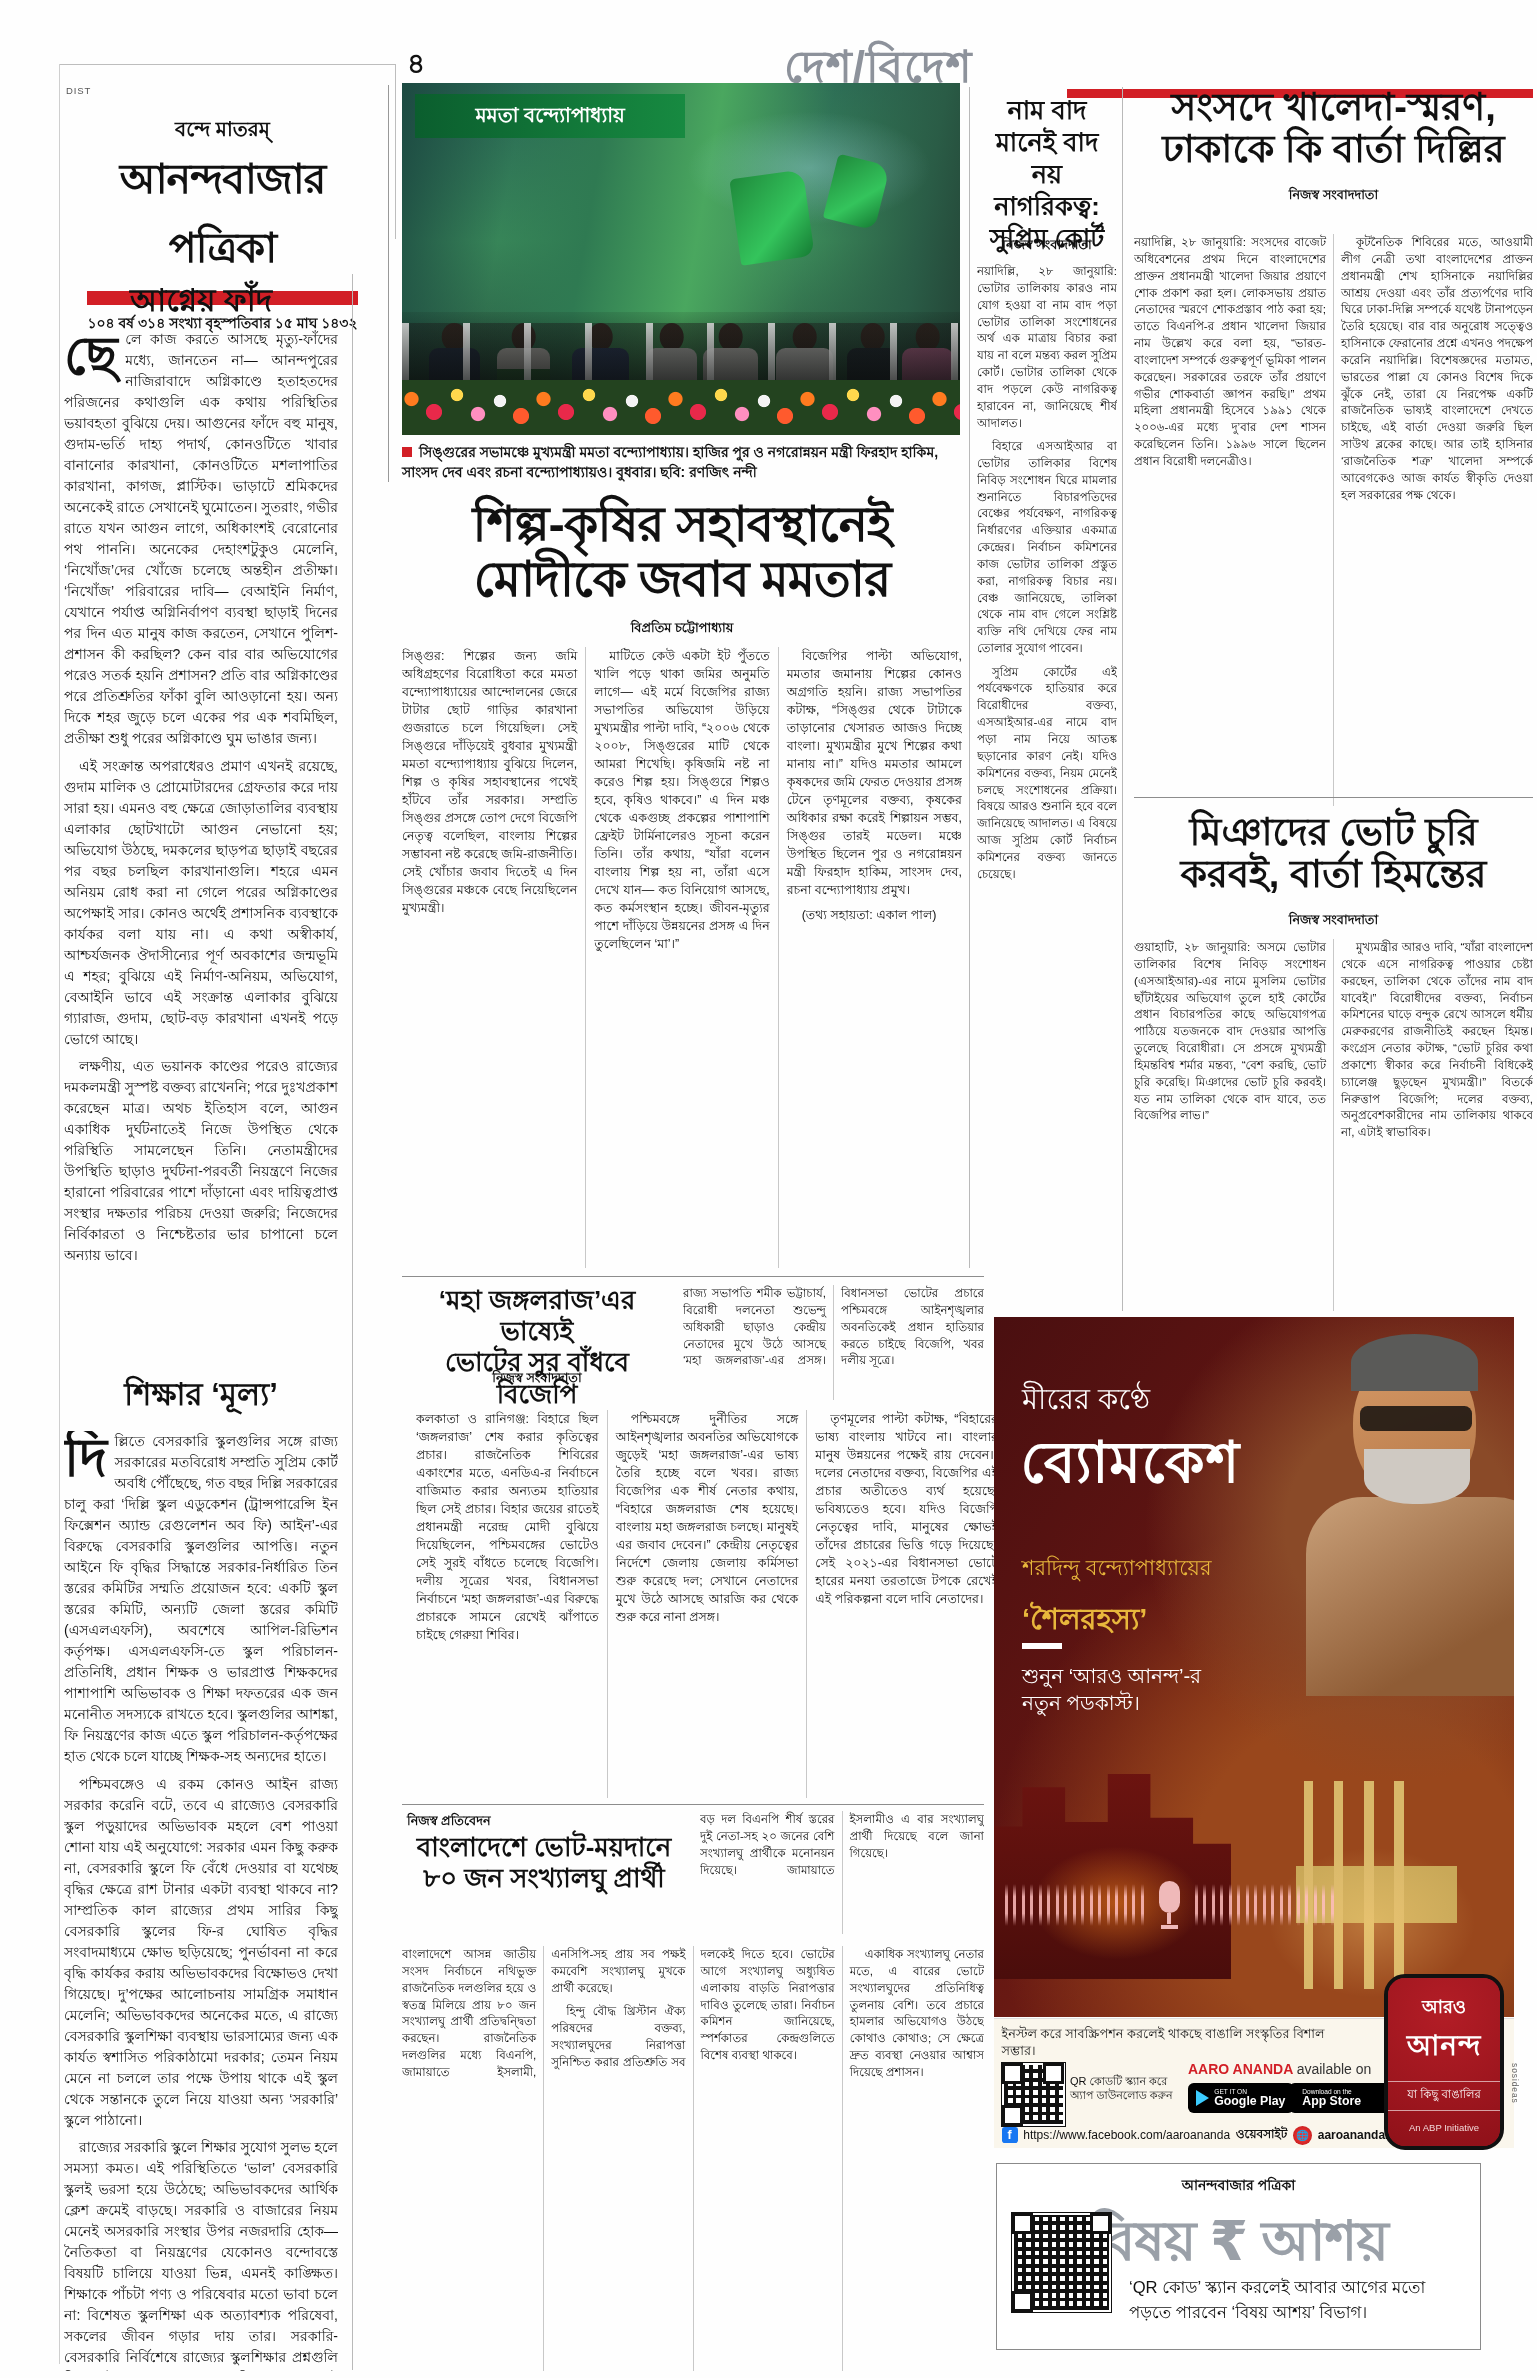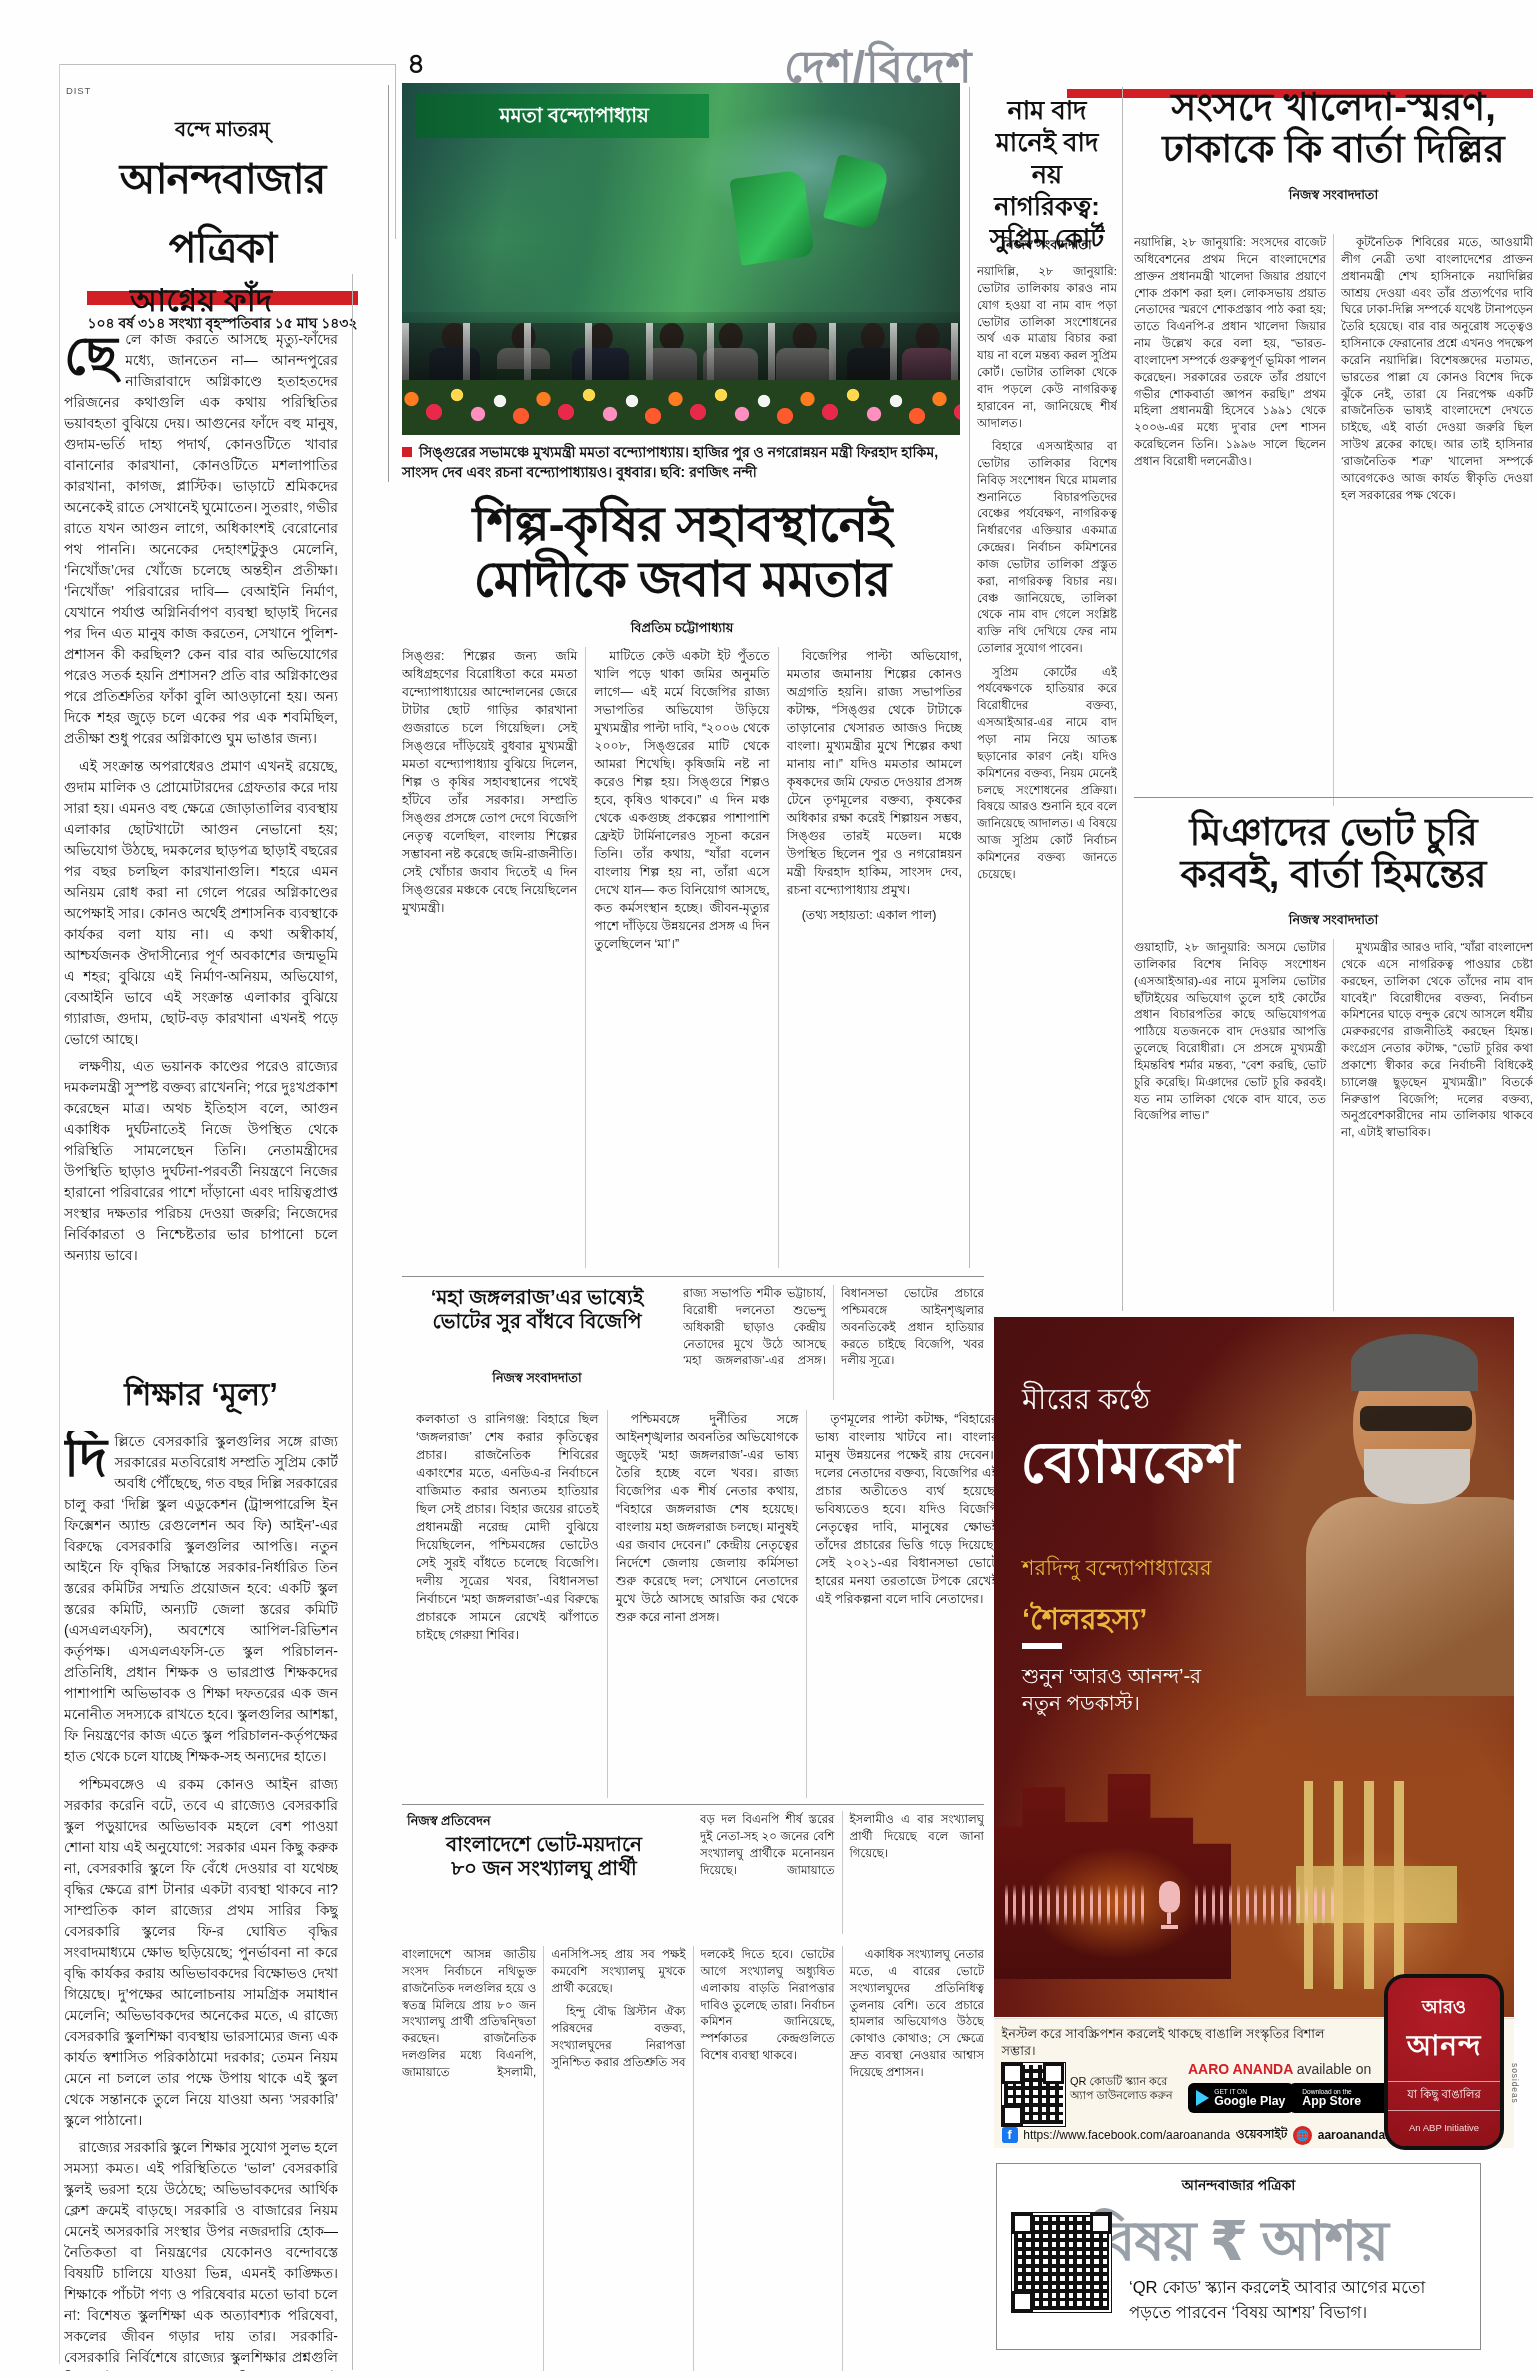--- a/index.html
+++ b/index.html
@@ -14,38 +14,38 @@
   .motto{font-size:20px;font-weight:bold;text-align:center;}
   .mast-title{font-size:41px;font-weight:bold;text-align:center;letter-spacing:-0.9px;}
   .mast-date{font-size:14px;font-weight:bold;text-align:center;}
   .pageno{font-size:28px;font-weight:bold;}
   .section-title{font-size:44px;font-weight:bold;color:#8d929b;letter-spacing:0.9px;}
   
   .ed-head{font-size:31px;font-weight:bold;text-align:center;}
   .main-head{font-size:49px;line-height:1.12;font-weight:bold;text-align:center;letter-spacing:-0.9px;}
   .head40{font-size:38px;line-height:1.1;font-weight:bold;text-align:center;}
   .head27{font-size:25.6px;line-height:1.25;font-weight:bold;text-align:center;}
-  .head31{font-size:20px;line-height:1.2;font-weight:bold;text-align:center;}
+  .head31{font-size:26px;line-height:1.2;font-weight:bold;text-align:center;}
   .byline{font-size:12.8px;font-weight:bold;text-align:center;}
   .kicker{font-size:12.8px;font-weight:bold;}
   
   .bodytxt{font-size:12.5px;line-height:1.44;text-align:justify;overflow:hidden;}
   .bodytxt p{margin:0 0 6.6px;text-indent:15px;}
   .bodytxt p:first-child{text-indent:0;}
   .small{font-size:11.7px;}
   .cols2{column-count:2;column-gap:15px;column-rule:0.9px solid #c8c8c8;}
   .cols3{column-count:3;column-gap:17px;column-rule:0.9px solid #c8c8c8;}
   .cols4{column-count:4;column-gap:15px;column-rule:0.9px solid #c8c8c8;}
   .dropcap{float:left;font-size:53px;line-height:0.85;font-weight:bold;padding:3.8px 7.6px 0 0;}
   .ed-body{font-size:14px;line-height:1.5;}
   .caption{font-size:14px;font-weight:bold;line-height:1.4;}
   .capsq{display:inline-block;width:10.4px;height:10.4px;background:#d21f26;margin-right:6.6px;}
   
   #photo{background:linear-gradient(100deg,#1d4a42 0%,#27695043 20%,#2f7a52 34%,#4aa75f 52%,#35795243 70%,#2a5c46 88%,#223f33 100%),linear-gradient(180deg,#2b6a57 0%,#3d8f5b 45%,#2c5e44 80%,#1c3a2c 100%);overflow:hidden;}
-  .ph-banner{position:absolute;left:13.2px;top:11.4px;width:270px;height:44px;background:linear-gradient(90deg,#0b5e2e,#178a41);color:#fff;font-size:20px;font-weight:bold;display:flex;align-items:center;justify-content:center;padding-left:24px;}
+  .ph-banner{position:absolute;left:13.2px;top:11.4px;width:270px;height:44px;background:linear-gradient(90deg,#0b5e2e,#178a41);color:#fff;font-size:20px;font-weight:bold;display:flex;align-items:center;justify-content:center;}
   .fig{position:absolute;bottom:112px;}
   .fig .head{position:absolute;left:50%;transform:translateX(-50%);top:0;width:24.6px;height:28px;border-radius:50%;background:#3a2a21;}
   .fig .torso{position:absolute;left:0;top:24.6px;width:100%;height:104px;border-radius:9.5px 9.5px 0 0;}
   .flag{position:absolute;background:linear-gradient(135deg,#1f8a3c,#34c45c 60%,#157a33);border-radius:5.7px 17px 13.2px 3.8px;}
   .railing{position:absolute;left:0;right:0;bottom:53px;height:59px;background:repeating-linear-gradient(90deg,rgba(250,250,250,.92) 0 6.6px,rgba(30,30,30,.45) 6.6px 61px);}
   .stagefront{position:absolute;left:0;right:0;bottom:38px;height:85px;background:linear-gradient(180deg,rgba(10,14,12,.1),rgba(8,10,9,.85));}
   .flowers{position:absolute;left:0;right:0;bottom:0;height:55px;
     background:
      radial-gradient(circle at 9.5px 19px,#ff7b1f 0 6.6px,transparent 7.6px),
      radial-gradient(circle at 32px 32px,#e8294a 0 7.6px,transparent 8.5px),

